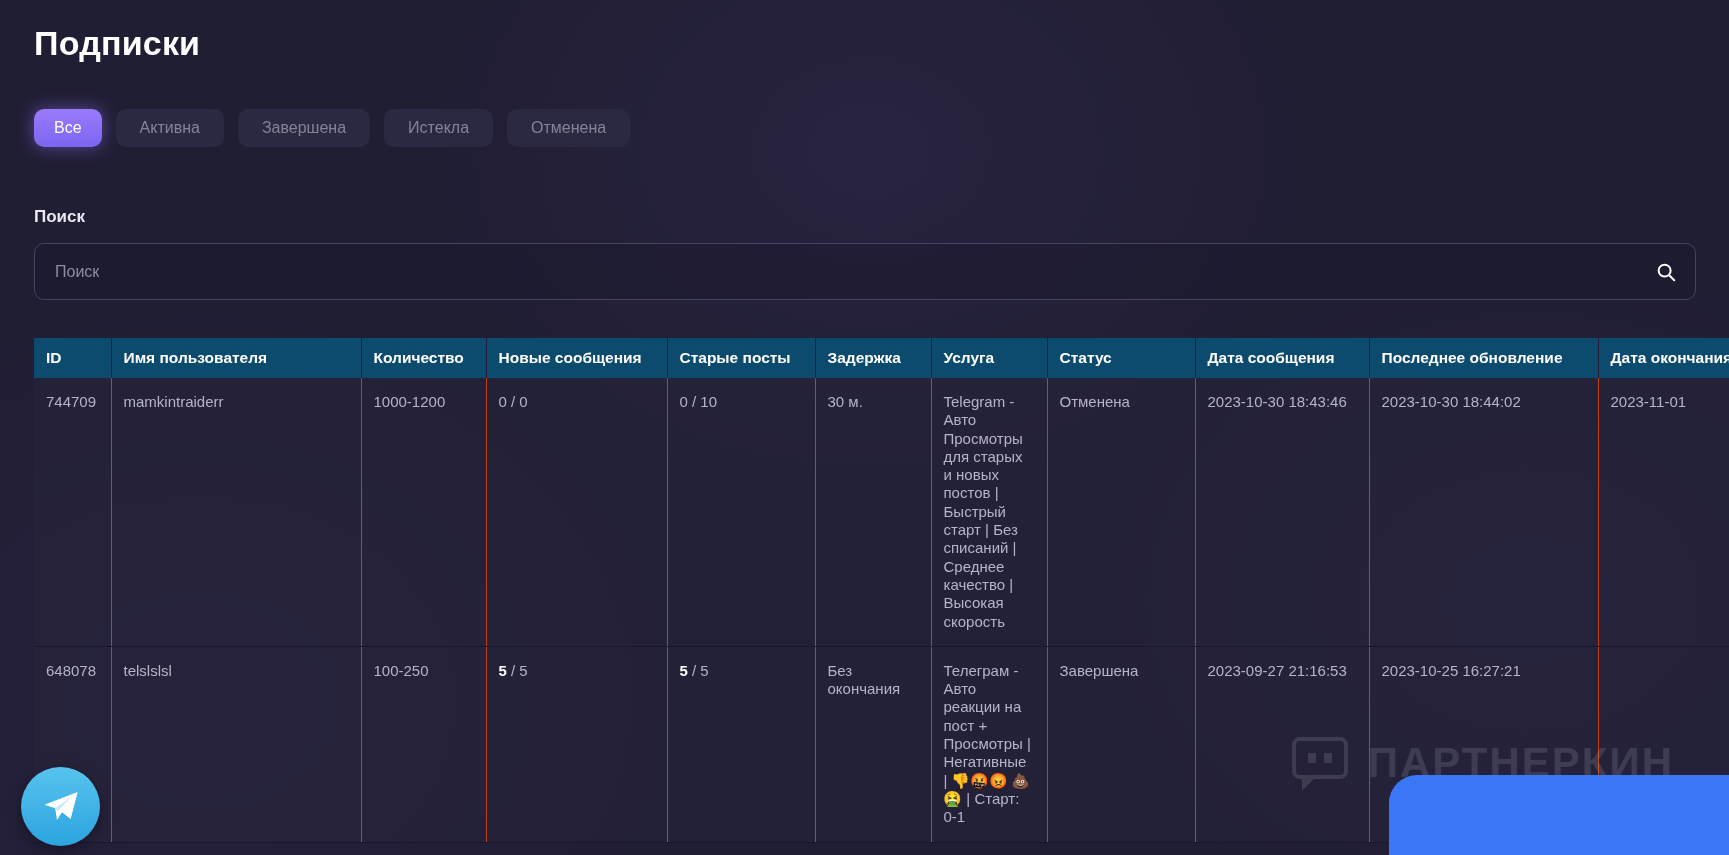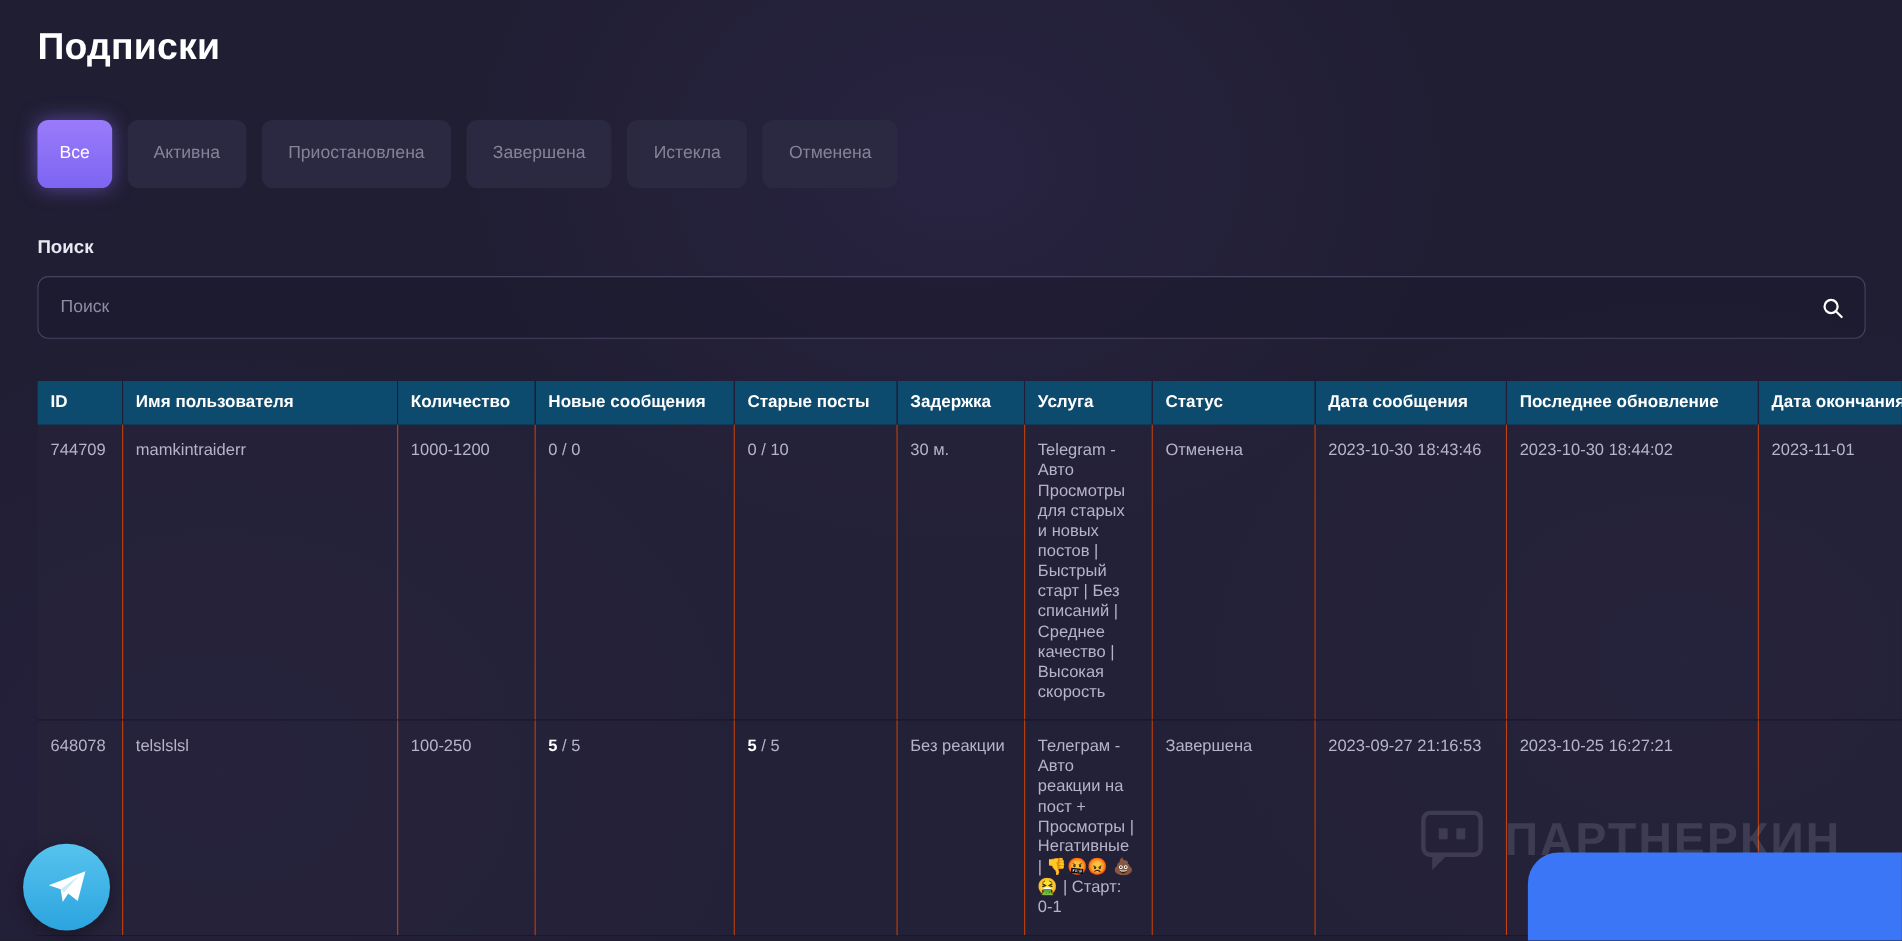--- a/index.html
+++ b/index.html
@@ -29,24 +29,24 @@
   .filter-btn {
     border:none; cursor:pointer; border-radius:10px;
     padding:11px 24px; font-size:16px; line-height:1;
     background:#2b2941; color:#85839a;
     font-family:"Liberation Sans", sans-serif;
   }
   .filter-btn.active {
     background:linear-gradient(180deg,#9a7bfa 0%,#7d65f2 100%);
     color:#ffffff;
     box-shadow:0 0 18px rgba(138,108,248,0.55);
-    padding:23px 20px;
-  }
-
-  .search-section { margin-top:44px; }
+    padding:11px 20px;
+  }
+
+  .search-section { margin-top:60px; }
   .search-label { font-size:17px; font-weight:700; color:#e9e8f3; }
   .search-box {
     margin-top:16px; height:57px; width:100%;
     border:1px solid #45435f; border-radius:10px;
     background:rgba(28,26,46,0.55);
     display:flex; align-items:center; padding:0 18px;
   }
   .search-box input {
     flex:1; border:none; outline:none; background:transparent;
     font-size:16px; color:#e5e4f0; font-family:"Liberation Sans", sans-serif;
@@ -108,21 +108,20 @@
 <div class="bg-blob blob1"></div>
 <div class="bg-blob blob2"></div>
 <div class="bg-blob blob3"></div>
 
 <div class="content">
   <h1 class="page-title">Подписки</h1>
 
   <div class="filters">
     <button class="filter-btn active">Все</button>
     <button class="filter-btn">Активна</button>
-    <button class="filter-btn">Приостановлена</button>
     <button class="filter-btn">Завершена</button>
     <button class="filter-btn">Истекла</button>
     <button class="filter-btn">Отменена</button>
   </div>
 
   <div class="search-section">
     <div class="search-label">Поиск</div>
     <div class="search-box">
       <input type="text" placeholder="Поиск" style="">
       <svg class="search-icon" viewBox="0 0 24 24" fill="none" stroke="#ffffff" stroke-width="2.2" stroke-linecap="round">
@@ -176,21 +175,21 @@
         <td>2023-10-30 18:43:46</td>
         <td>2023-10-30 18:44:02</td>
         <td>2023-11-01</td>
       </tr>
       <tr>
         <td>648078</td>
         <td>telslslsl</td>
         <td>100-250</td>
         <td><span class="num-bold">5</span><span> / </span><span>5</span></td>
         <td><span class="num-bold">5</span><span> / </span><span>5</span></td>
-        <td>Без реакции</td>
+        <td>Без окончания</td>
         <td class="service-cell">Телеграм - Авто реакции на пост + Просмотры | Негативные | 👎🤬😡 💩🤮 | Старт: 0-1</td>
         <td>Завершена</td>
         <td>2023-09-27 21:16:53</td>
         <td>2023-10-25 16:27:21</td>
         <td></td>
       </tr>
     </tbody>
   </table>
 </div>
 

